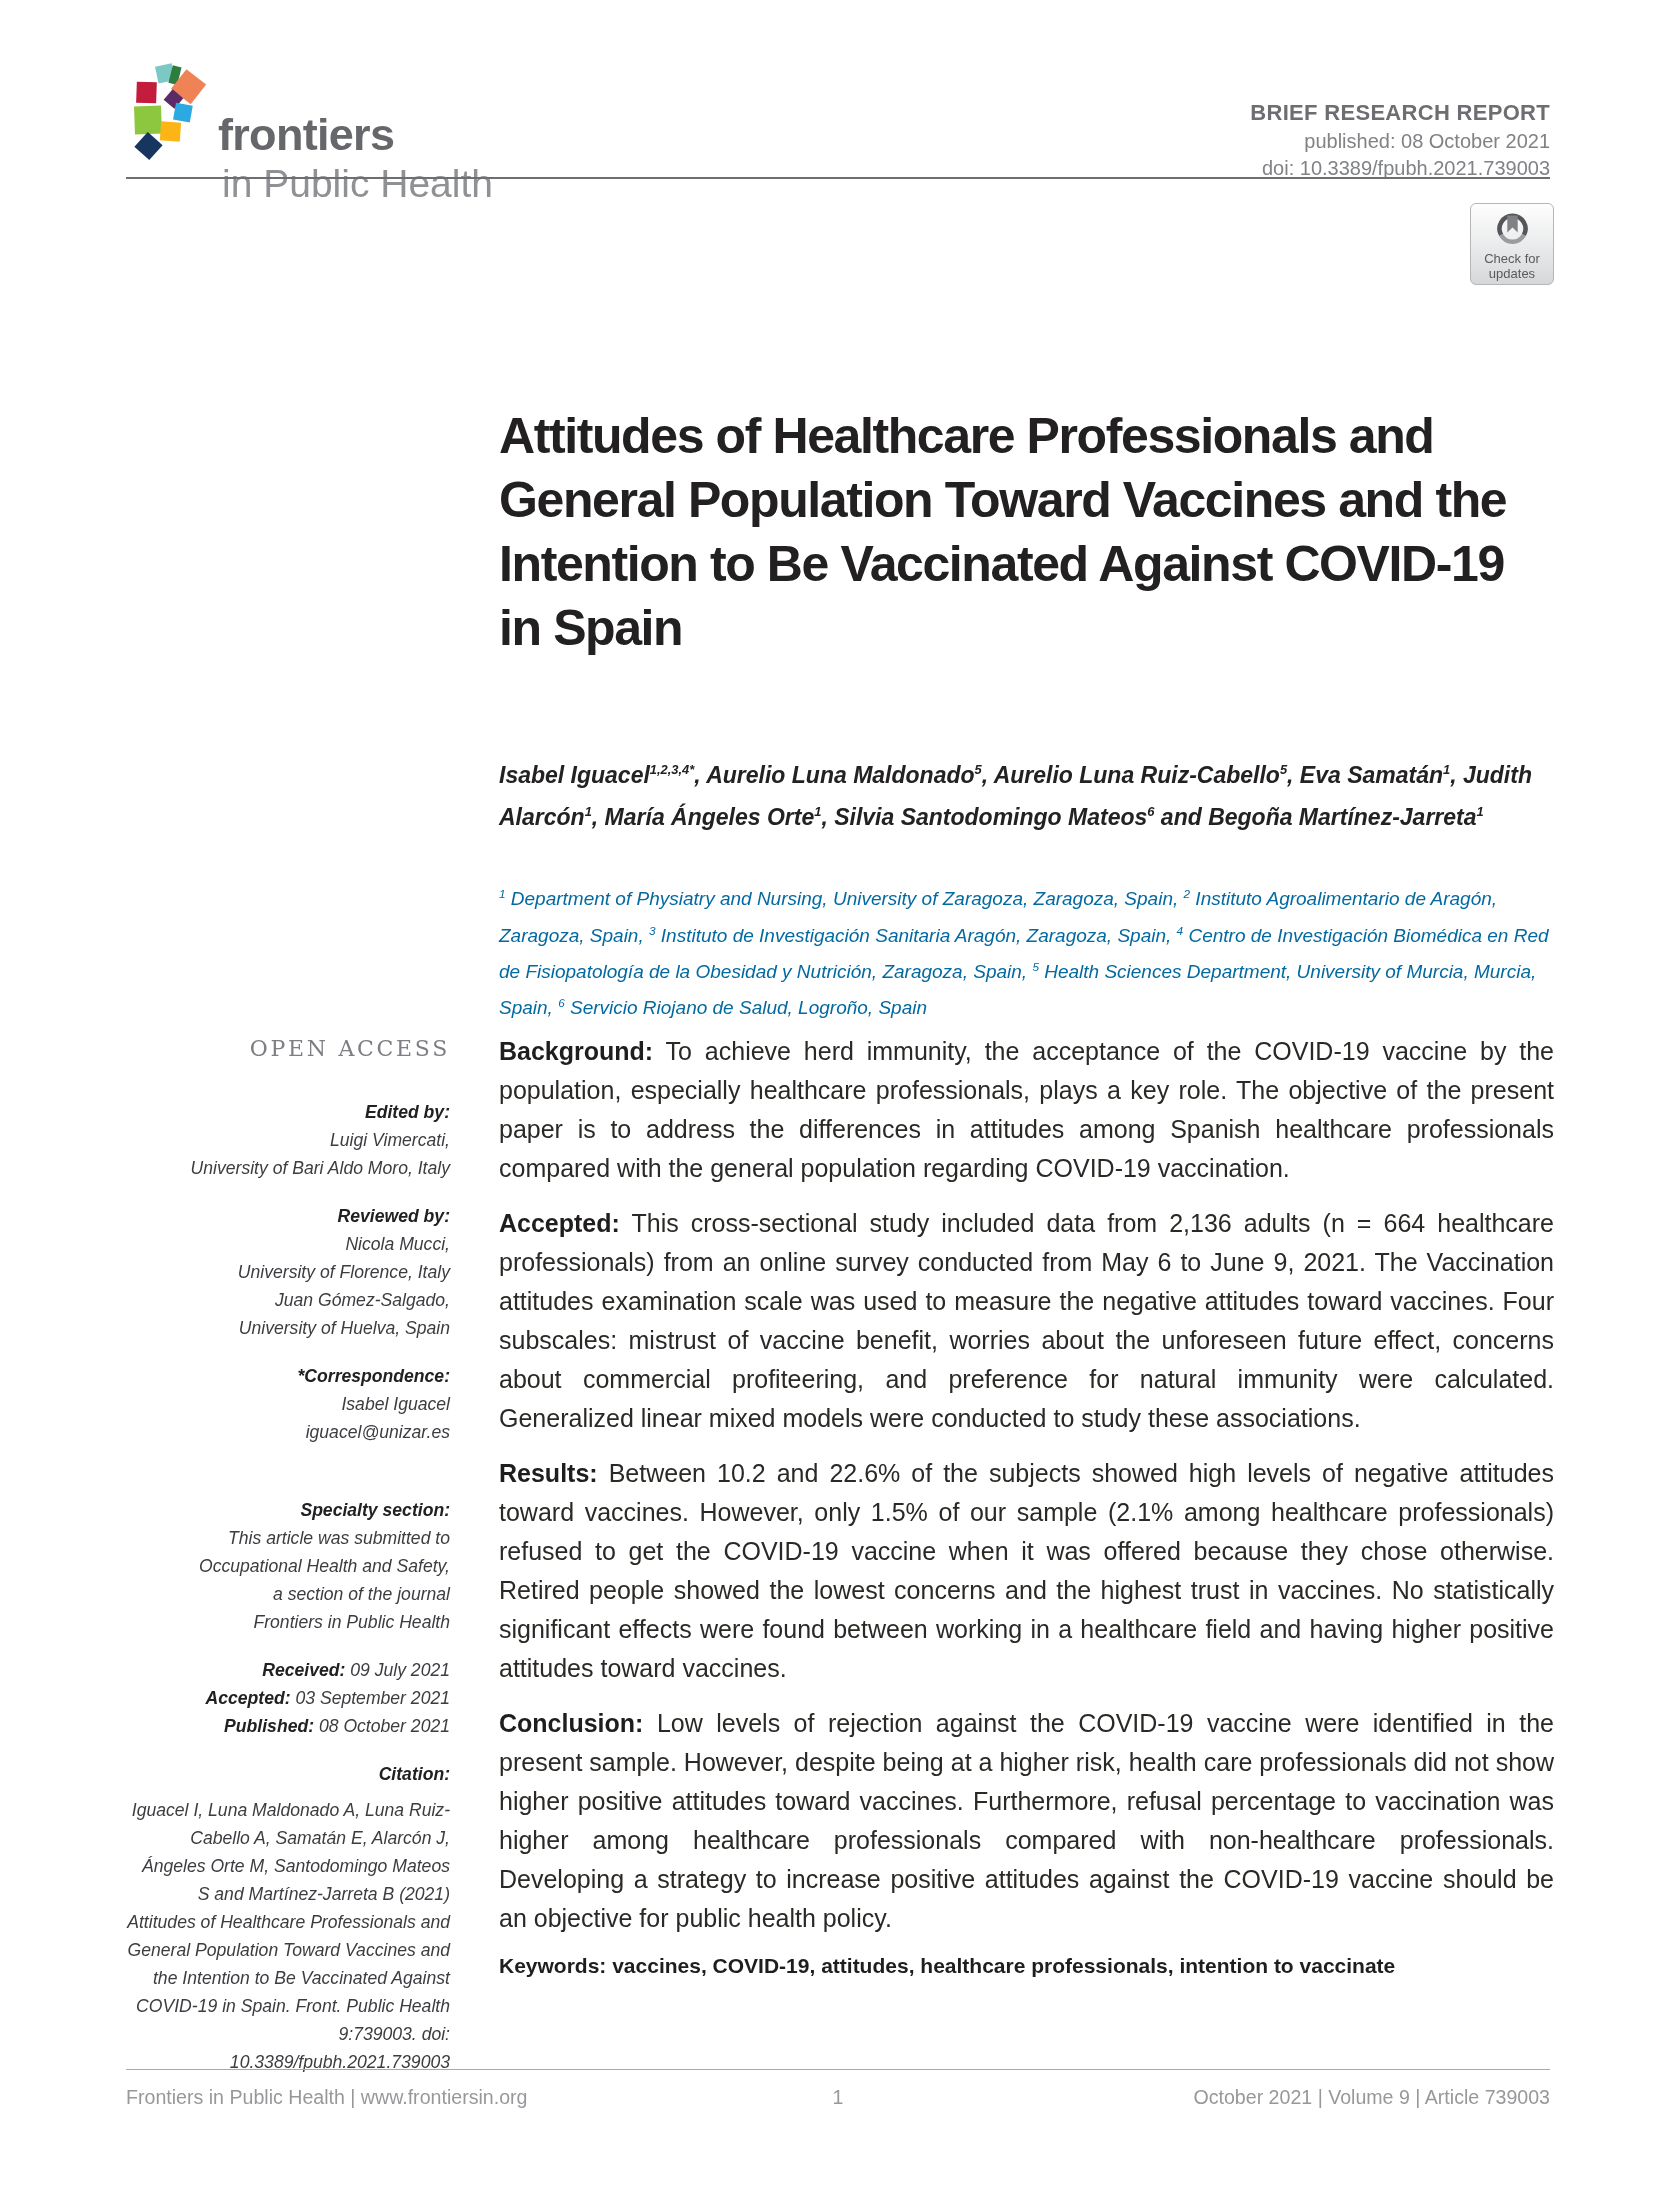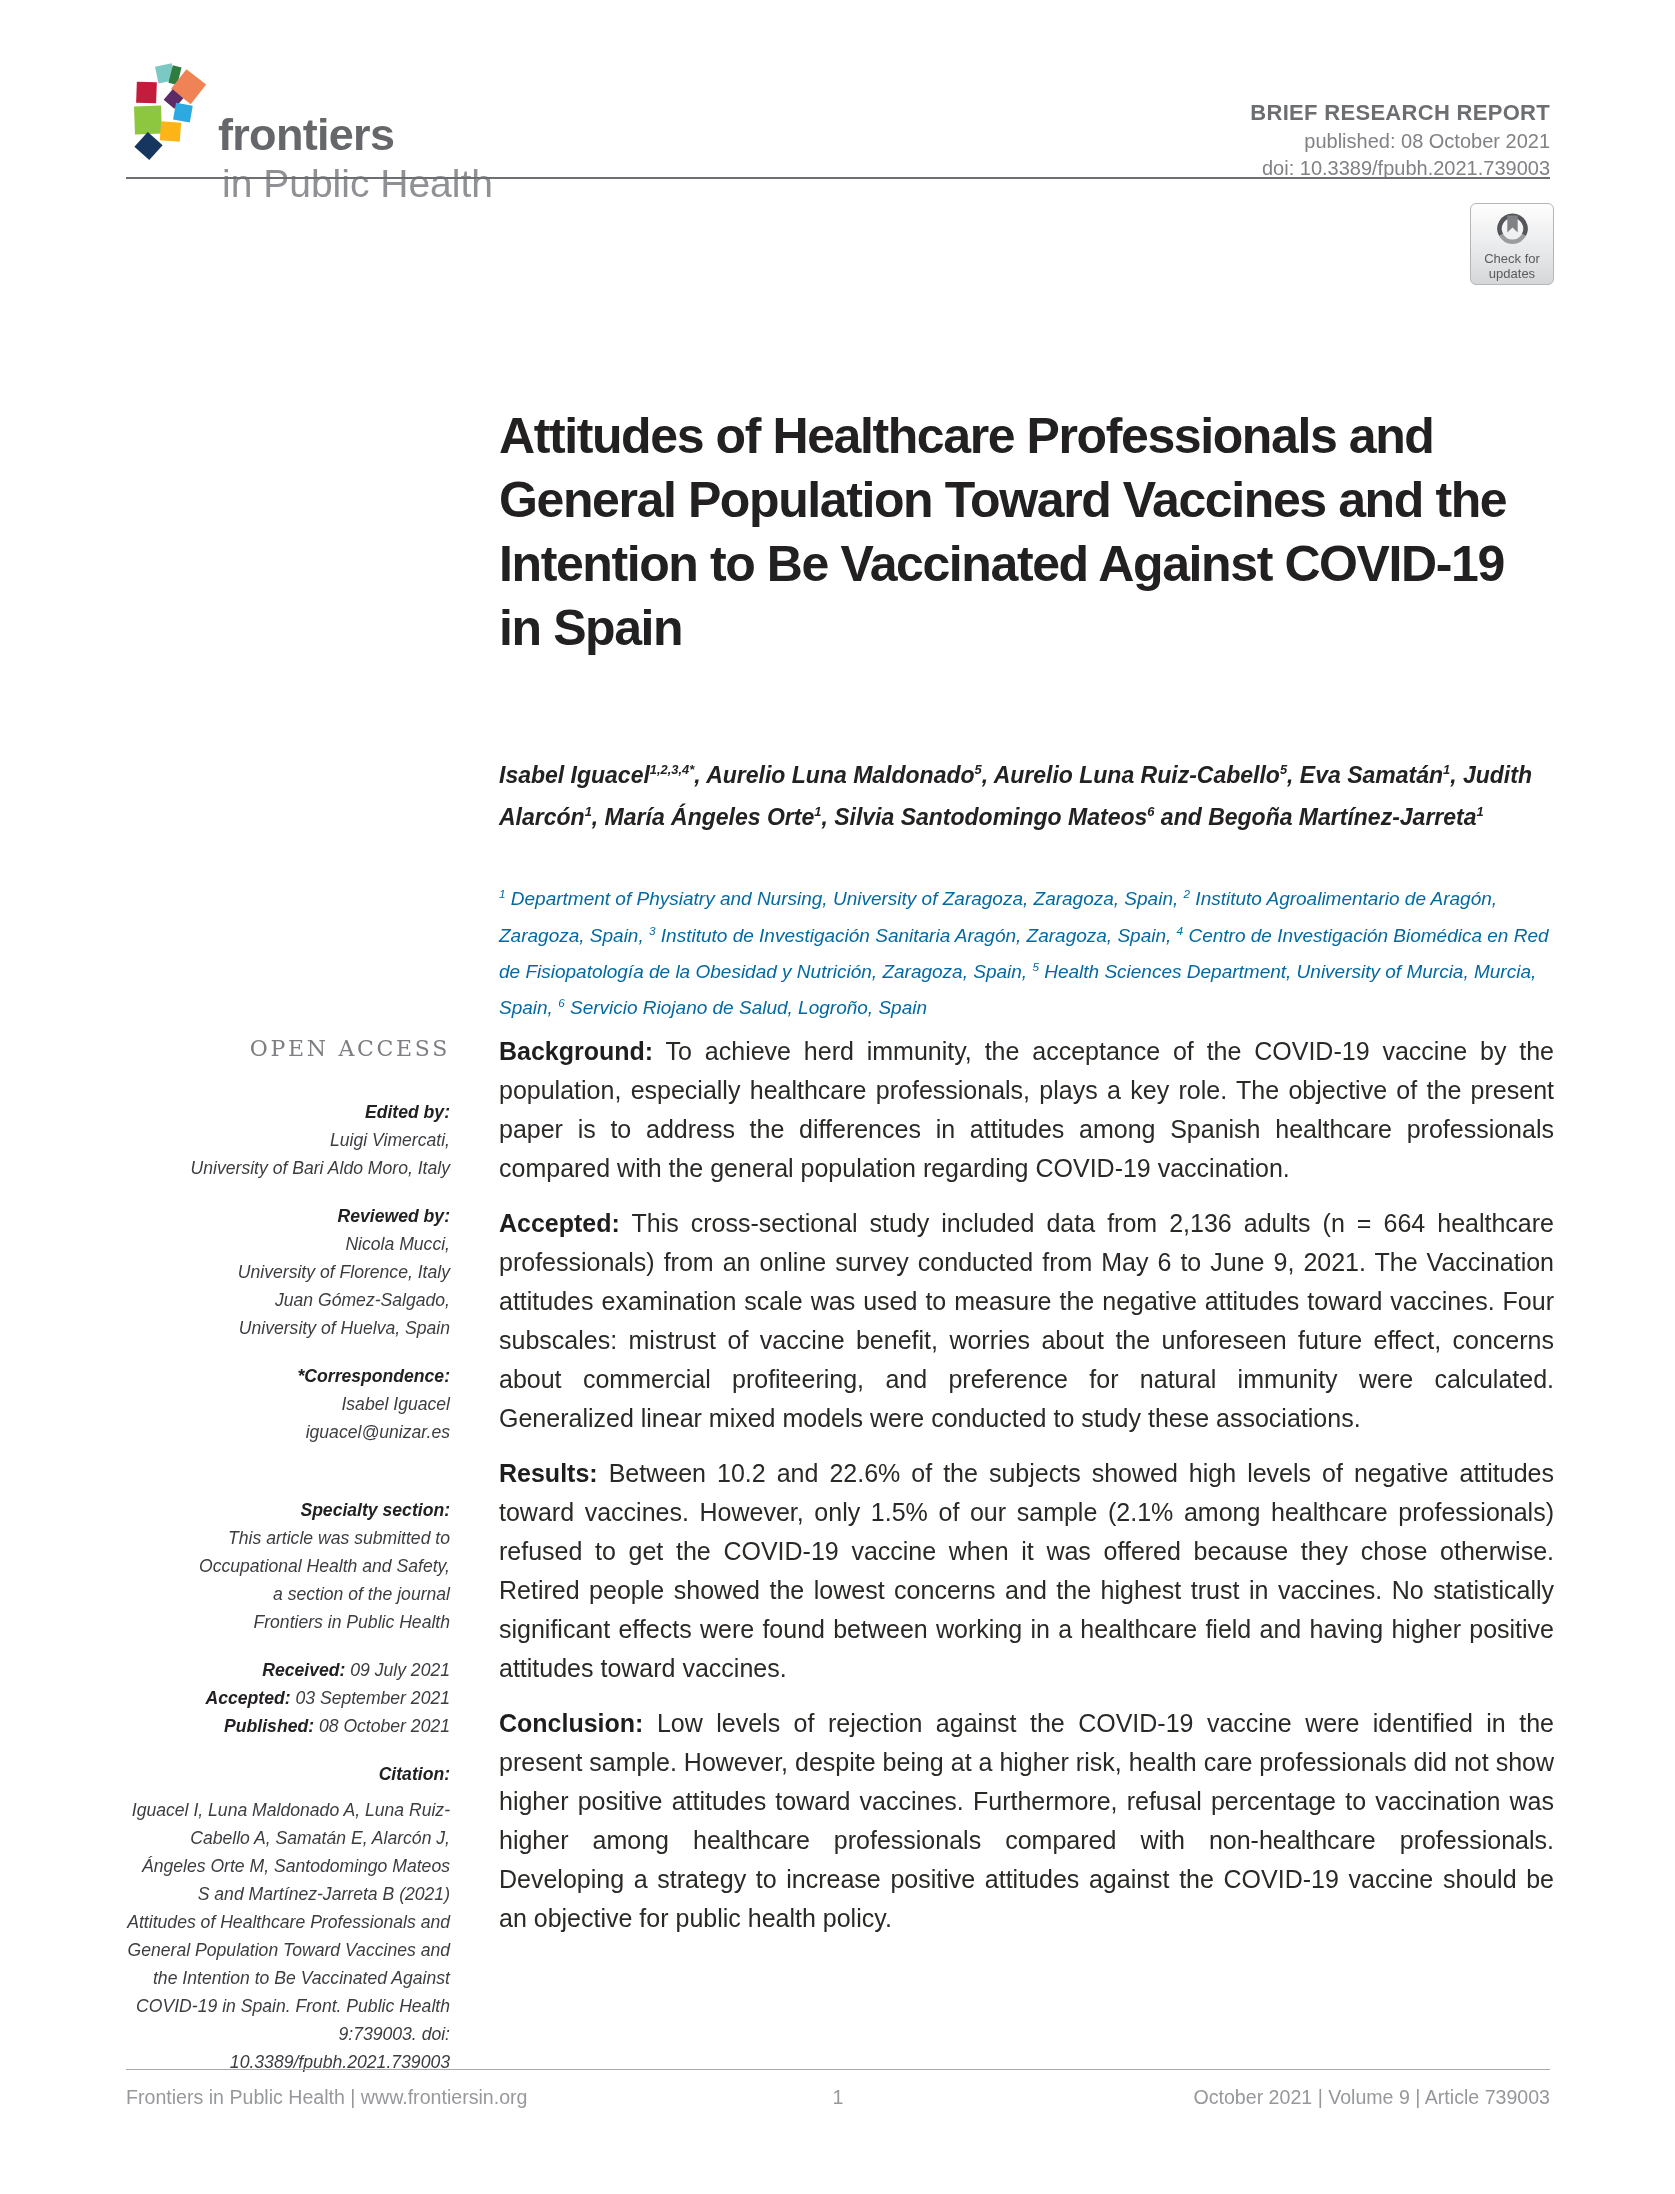--- a/index.html
+++ b/index.html
@@ -149,20 +149,23 @@
     <span>This cross-sectional study included data from 2,136 adults (n = 664 healthcare professionals) from an online survey conducted from May 6 to June 9, 2021. The Vaccination attitudes examination scale was used to measure the negative attitudes toward vaccines. Four subscales: mistrust of vaccine benefit, worries about the unforeseen future effect, concerns about commercial profiteering, and preference for natural immunity were calculated. Generalized linear mixed models were conducted to study these associations.</span>
   </p>
   <p>
     <strong>Results:</strong>
     <span>Between 10.2 and 22.6% of the subjects showed high levels of negative attitudes toward vaccines. However, only 1.5% of our sample (2.1% among healthcare professionals) refused to get the COVID-19 vaccine when it was offered because they chose otherwise. Retired people showed the lowest concerns and the highest trust in vaccines. No statistically significant effects were found between working in a healthcare field and having higher positive attitudes toward vaccines.</span>
   </p>
   <p>
     <strong>Conclusion:</strong>
     <span>Low levels of rejection against the COVID-19 vaccine were identified in the present sample. However, despite being at a higher risk, health care professionals did not show higher positive attitudes toward vaccines. Furthermore, refusal percentage to vaccination was higher among healthcare professionals compared with non-healthcare professionals. Developing a strategy to increase positive attitudes against the COVID-19 vaccine should be an objective for public health policy.</span>
   </p>
+  <div class="keywords">
+    <span>Keywords:</span><span> vaccines, COVID-19, attitudes, healthcare professionals, intention to vaccinate</span>
+  </div>
 </div>
 
 <div class="abs rule-bottom"></div>
 <div class="abs footer">
   <div class="cell">Frontiers in Public Health | www.frontiersin.org</div>
   <div class="cell c">1</div>
   <div class="cell r">October 2021 | Volume 9 | Article 739003</div>
 </div>
 
 

